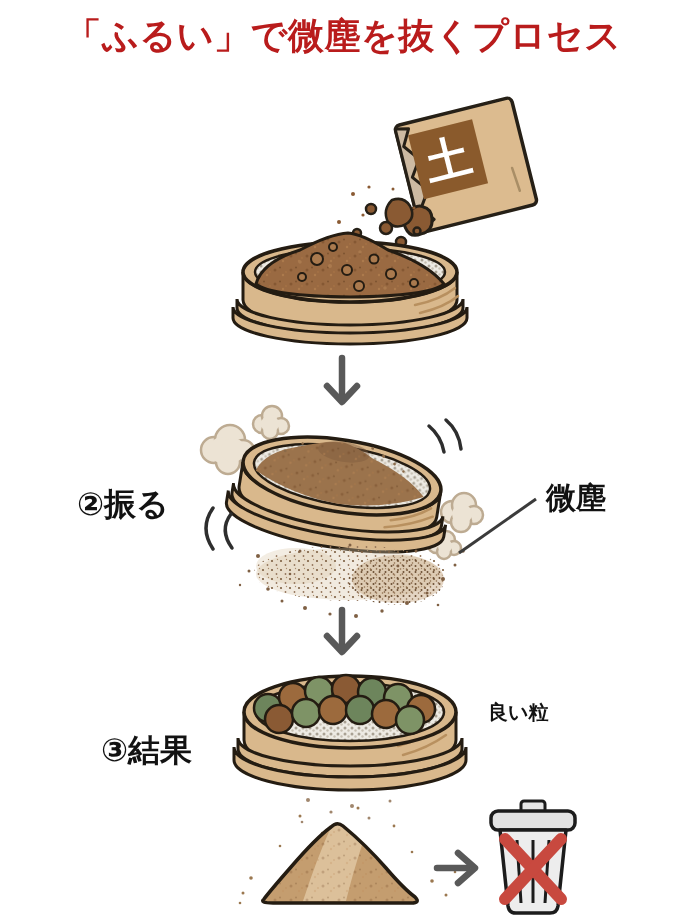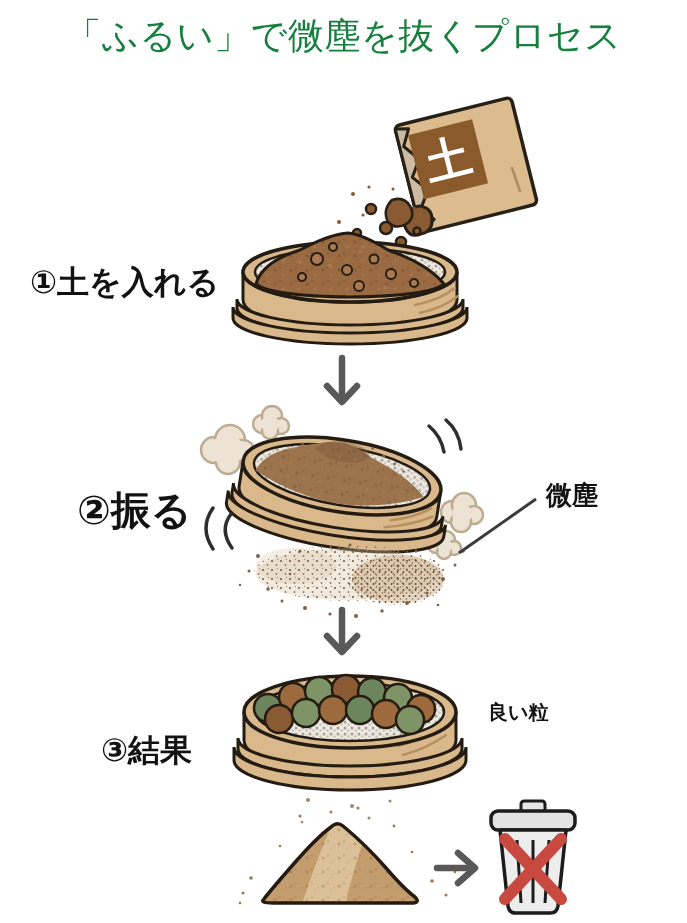--- a/index.html
+++ b/index.html
@@ -3,27 +3,27 @@
 <meta charset="utf-8">
 <style>
   html,body{margin:0;padding:0;background:#ffffff;}
   .canvas{
     position:relative;width:687px;height:923px;background:#ffffff;overflow:hidden;
     font-family:"Liberation Sans","DejaVu Sans",sans-serif;
   }
   .art{position:absolute;left:0;top:0;}
   .title{
     position:absolute;top:12px;left:0;width:100%;text-align:center;
-    font-size:36px;font-weight:normal;color:#15803d;letter-spacing:.5px;white-space:nowrap;
+    font-size:36px;font-weight:bold;color:#b91c1c;letter-spacing:.5px;white-space:nowrap;
   }
   .label{position:absolute;font-weight:bold;color:#121212;white-space:nowrap;}
   .s1{left:30px;top:261px;font-size:32px;}
-  .s2{left:77px;top:483px;font-size:40px;}
+  .s2{left:77px;top:483px;font-size:32px;}
   .s3{left:76px;top:729px;font-size:32px;margin-left:25px;}
-  .a1{left:546px;top:478px;font-size:26px;}
+  .a1{left:546px;top:478px;font-size:30px;}
   .a2{left:488px;top:699px;font-size:20px;}
 </style>
 </head>
 <body>
 
 <div class="canvas">
 
   <svg class="art" width="687" height="923" viewBox="0 0 687 923">
     <defs>
       <pattern id="mesh" width="7" height="6" patternUnits="userSpaceOnUse">
@@ -288,18 +288,17 @@
       <line x1="533" y1="840" x2="533" y2="903" stroke="#1c1c1c" stroke-width="3"></line>
       <line x1="549" y1="840" x2="545" y2="903" stroke="#1c1c1c" stroke-width="3"></line>
       <g>
         <line x1="505" y1="839" x2="561" y2="899" stroke="#c8493f" stroke-width="12" stroke-linecap="round"></line>
         <line x1="561" y1="839" x2="505" y2="899" stroke="#c8493f" stroke-width="12" stroke-linecap="round"></line>
       </g>
     </g>
   </svg>
 
   <div class="title">「ふるい」で微塵を抜くプロセス</div>
-  <div class="label s1">①土を入れる</div>
   <div class="label s2">②振る</div>
   <div class="label s3">③結果</div>
   <div class="label a1">微塵</div>
   <div class="label a2">良い粒</div>
 </div>
 
 </body></html>

